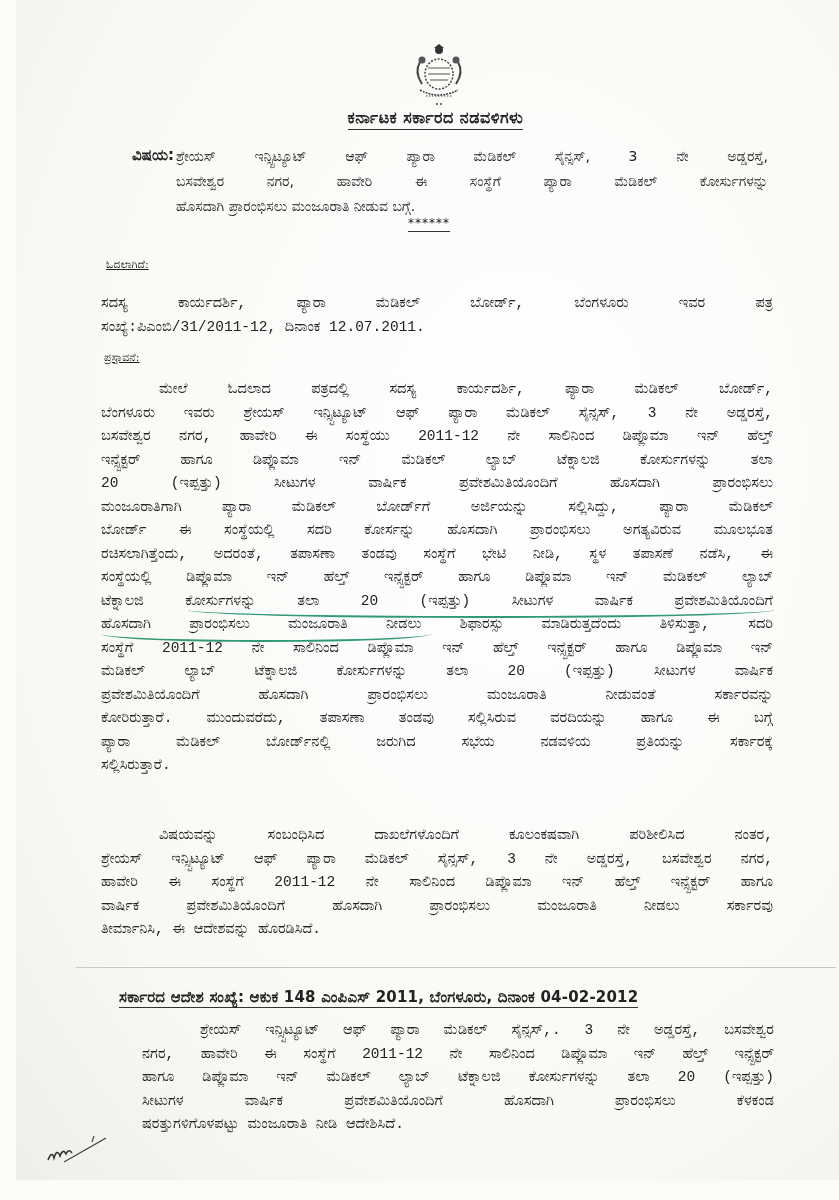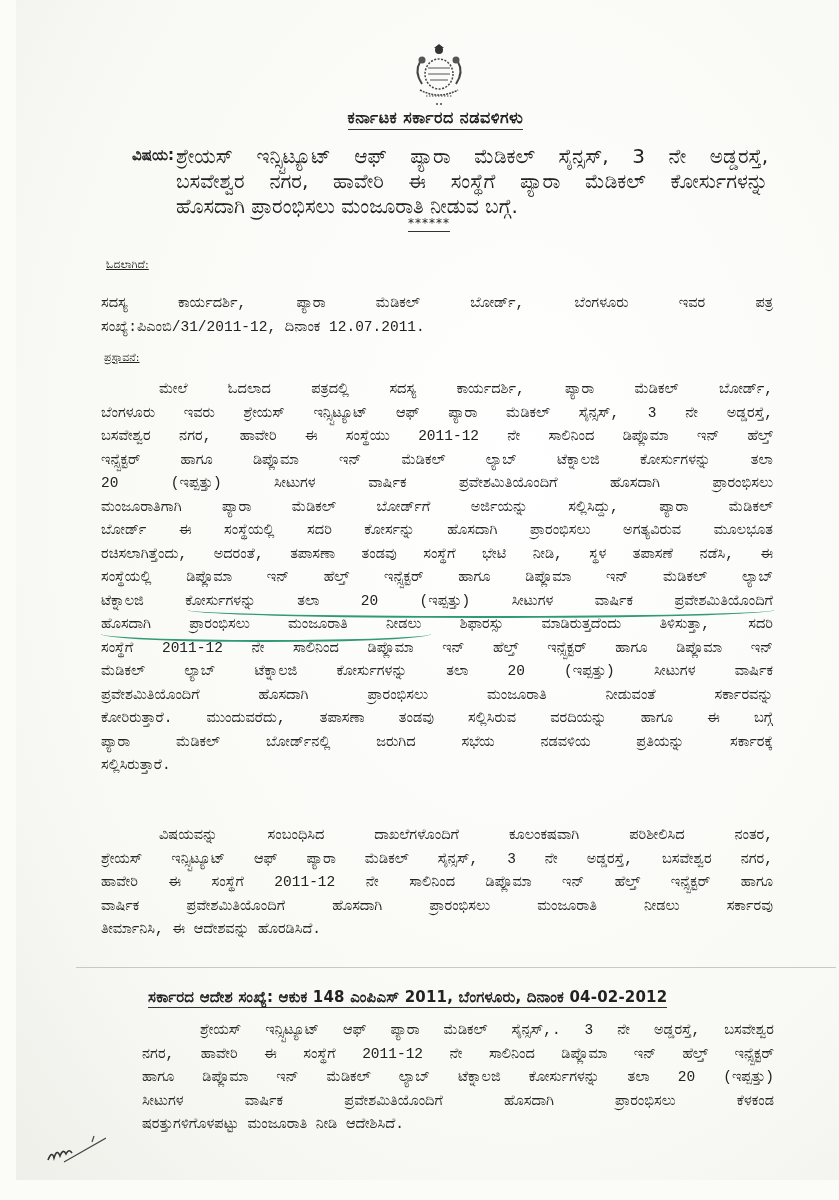--- a/index.html
+++ b/index.html
@@ -20,40 +20,40 @@
   .heading {
     position: absolute; left: 0; top: 108px; width: 100%;
     text-align: center; font-size: 16px; font-weight: bold; letter-spacing: 0.5px;
   }
   .heading span { border-bottom: 1.5px solid #333; padding-bottom: 2px; }
   .subject-label {
     position: absolute; left: 92px; top: 146px; font-size: 15px; font-weight: bold; margin-left: 24px;
   }
   .subject {
     position: absolute; left: 160px; top: 144px; width: 592px;
-    font-size: 20px; line-height: 25px;
+    font-size: 14px; line-height: 25px;
   }
   .line { display: block; text-align: justify; text-align-last: justify; white-space: nowrap; }
   .line.last { text-align-last: left; }
   .stars {
     position: absolute; left: 392px; top: 216px; font-size: 12px; letter-spacing: 1px;
     border-bottom: 1.5px solid #333; padding-bottom: 1px;
   }
   .section-label {
     position: absolute; font-size: 11px; text-decoration: underline; text-align: center;
   }
   .para {
     position: absolute; left: 85px; width: 672px;
     font-size: 14.5px; line-height: 23.5px;
   }
   .para .line { white-space: nowrap; font-family: Liberation Mono, monospace; }
   .indent { padding-left: 58px; }
   .go-title {
     position: absolute; left: 103px; top: 988px; font-size: 15px; font-weight: bold;
-    border-bottom: 1.5px solid #333; padding-bottom: 1px; letter-spacing: 0.2px; margin-left: 29px;
+    border-bottom: 1.5px solid #333; padding-bottom: 1px; letter-spacing: 0.2px;
   }
   .hl {
     position: absolute; height: 6px;
     border-bottom: 2px solid #2f9a78; border-radius: 0 0 50% 50% / 0 0 100% 100%;
   }
   .sig {
     position: absolute; left: 30px; top: 1128px; width: 60px; height: 40px;
   }
   .dash { position: absolute; height: 1px; background: #c9c9c4; }
 </style>

